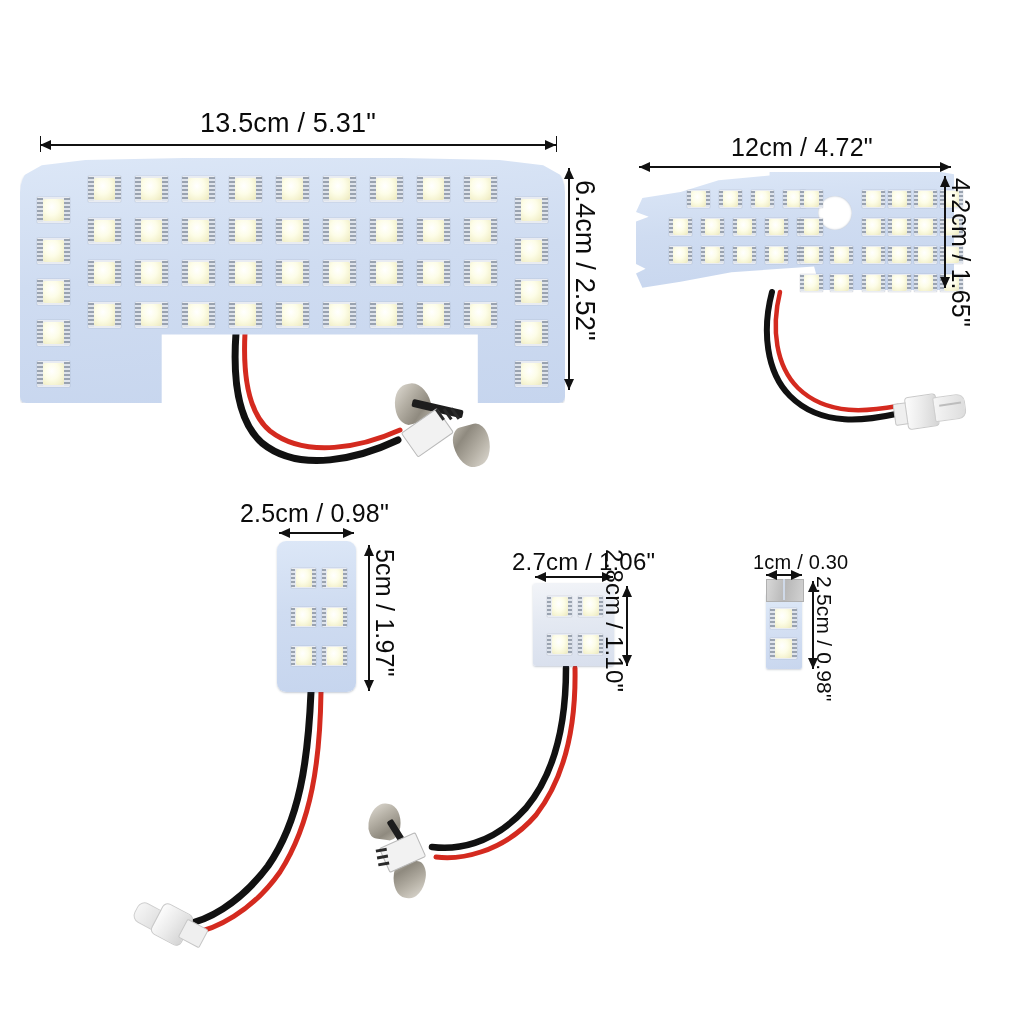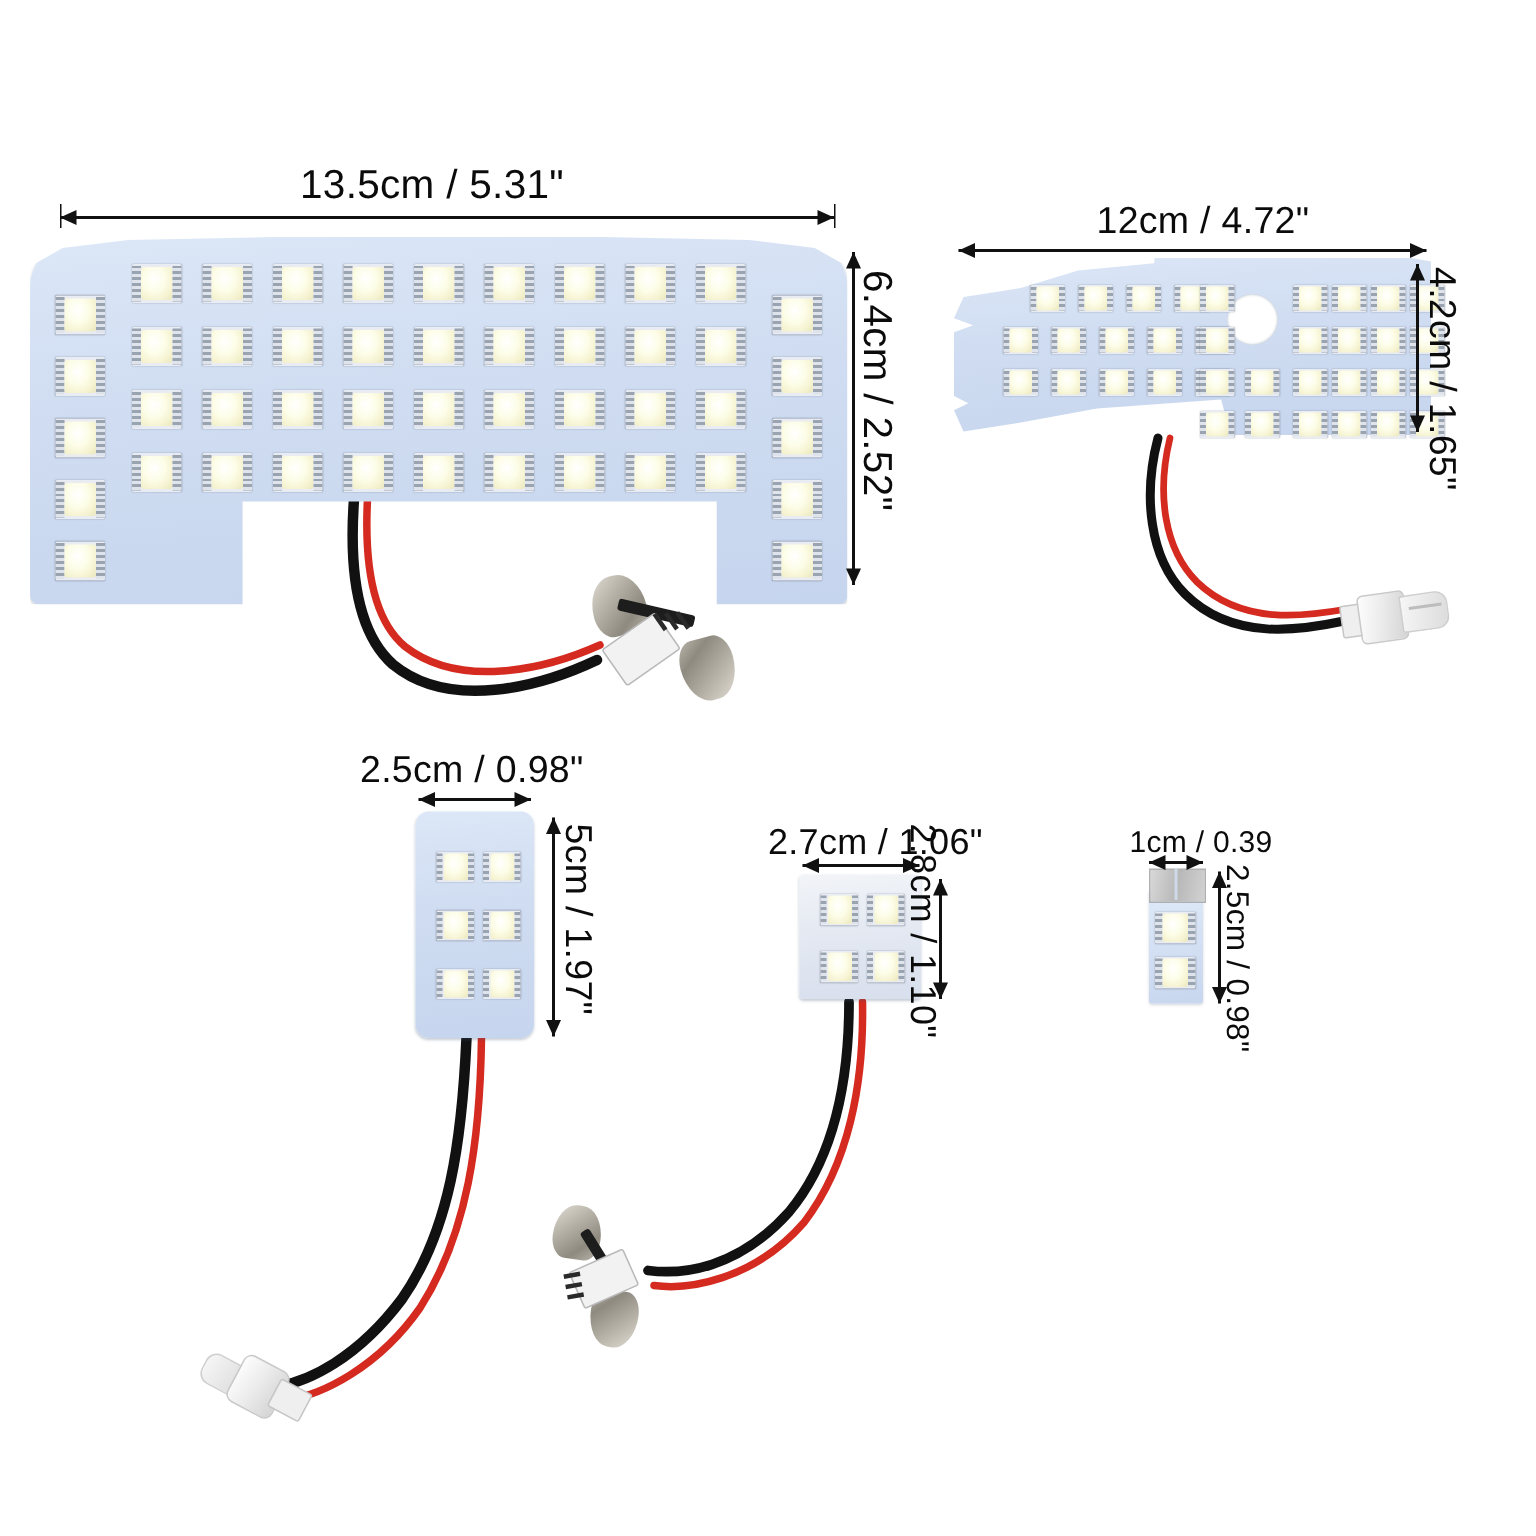--- a/index.html
+++ b/index.html
@@ -666,19 +666,19 @@
         <span class="emit"></span>
         <span class="padr"></span>
       </div>
     <div class="led" style="left:770px;top:638px;width:27px;height:21px;">
         <span class="padl"></span>
         <span class="emit"></span>
         <span class="padr"></span>
       </div>
 
     <div class="arrow-h" style="left:766px;top:574px;width:36px;"></div>
-    <div class="dim-label" style="left:753px;top:551px;font-size:20px;">1cm / 0.39</div>
+    <div class="dim-label" style="left:753px;top:551px;font-size:20px;">1cm / 0.30</div>
 
     <div class="arrow-v" style="left:812px;top:581px;height:88px;"></div>
     <div class="dim-label vert" style="left:836px;top:576px;font-size:21px;transform:rotate(90deg);">2.5cm / 0.98"</div>
   </div>
 
 </div>
 
 </body></html>

